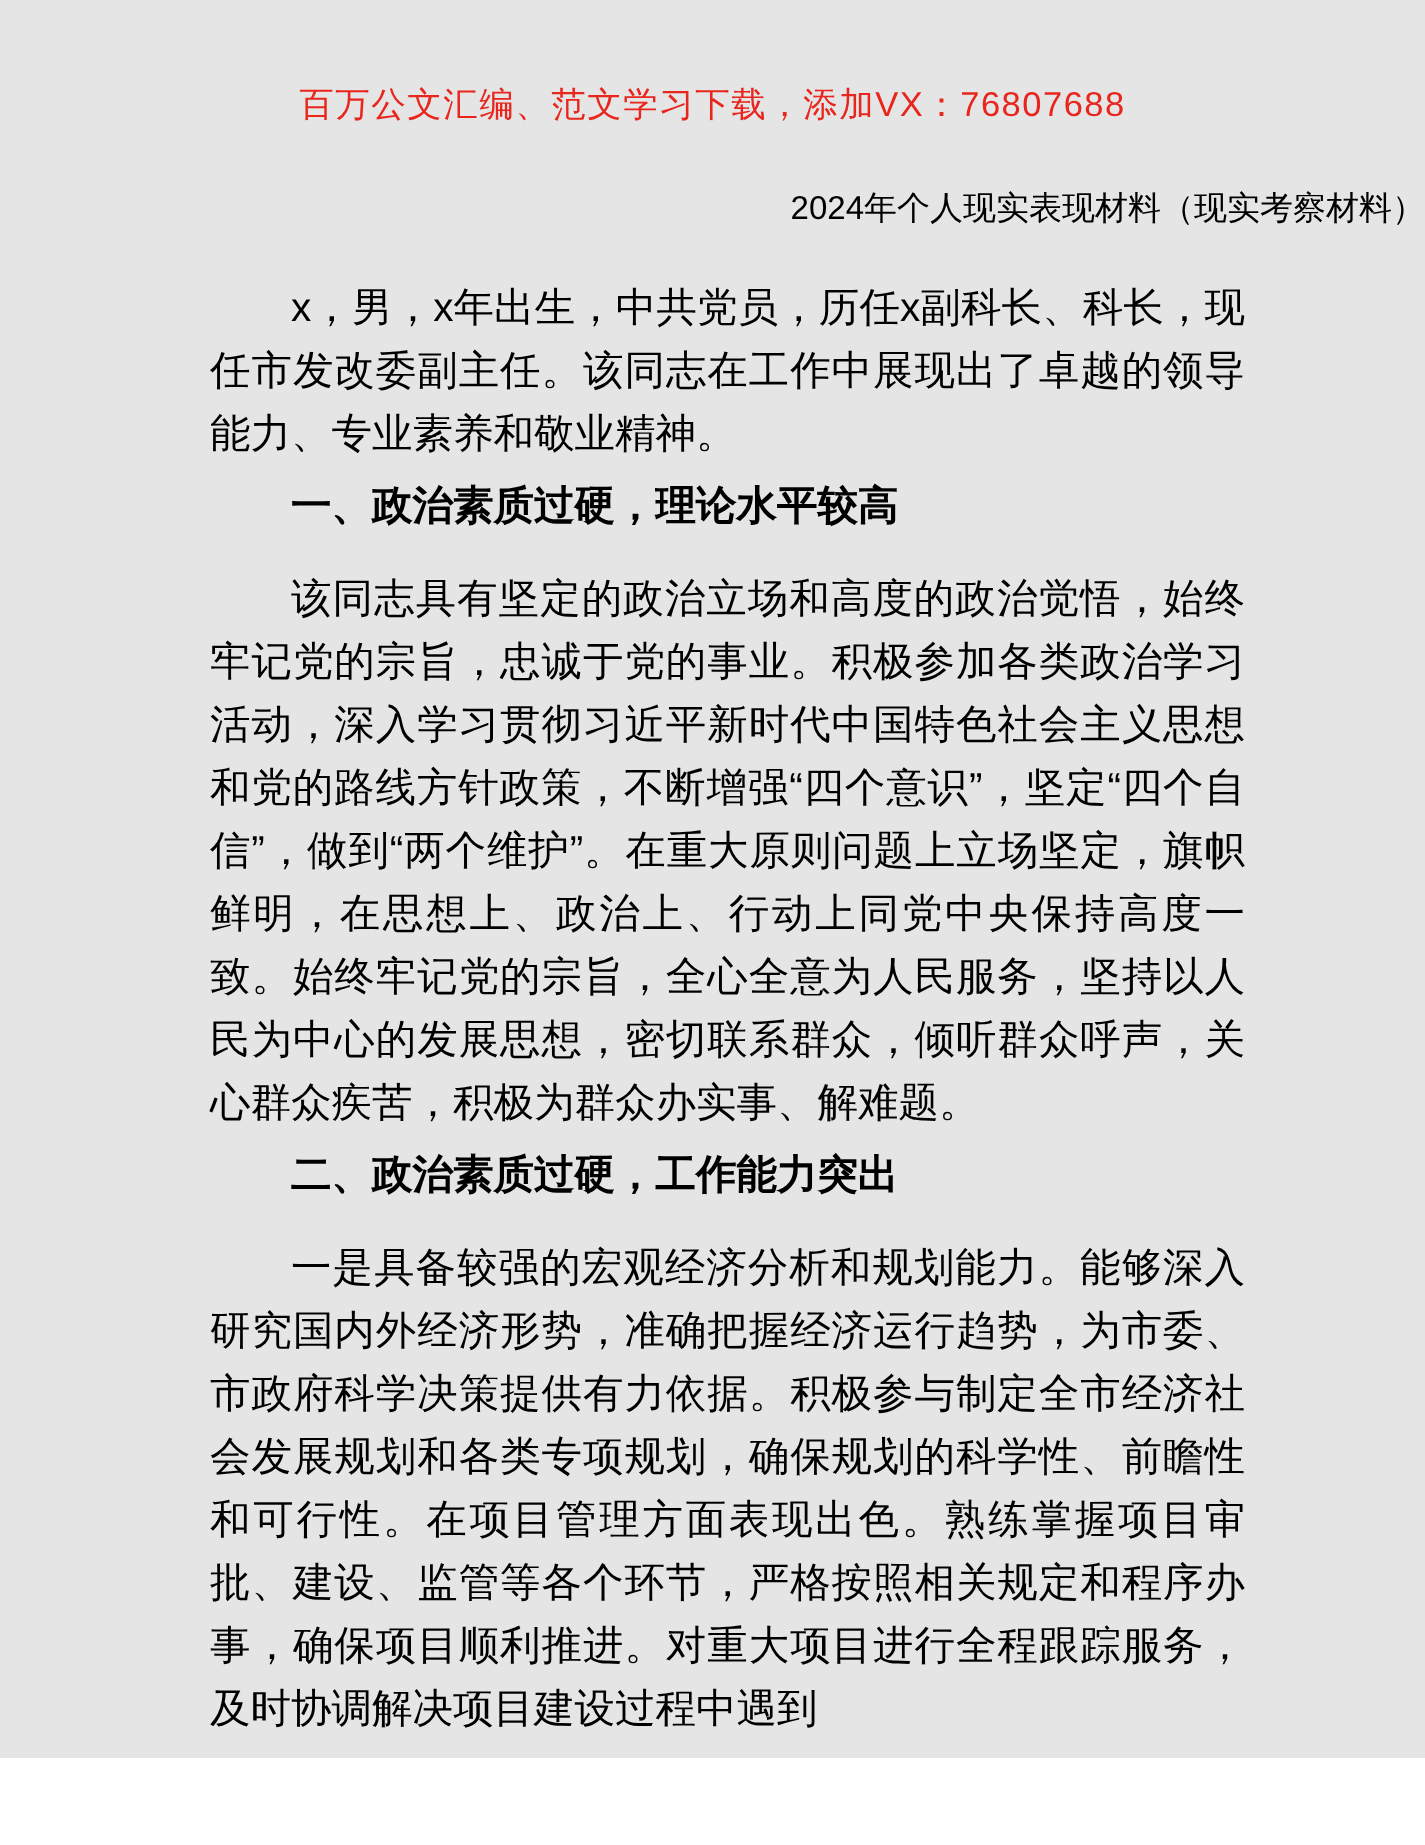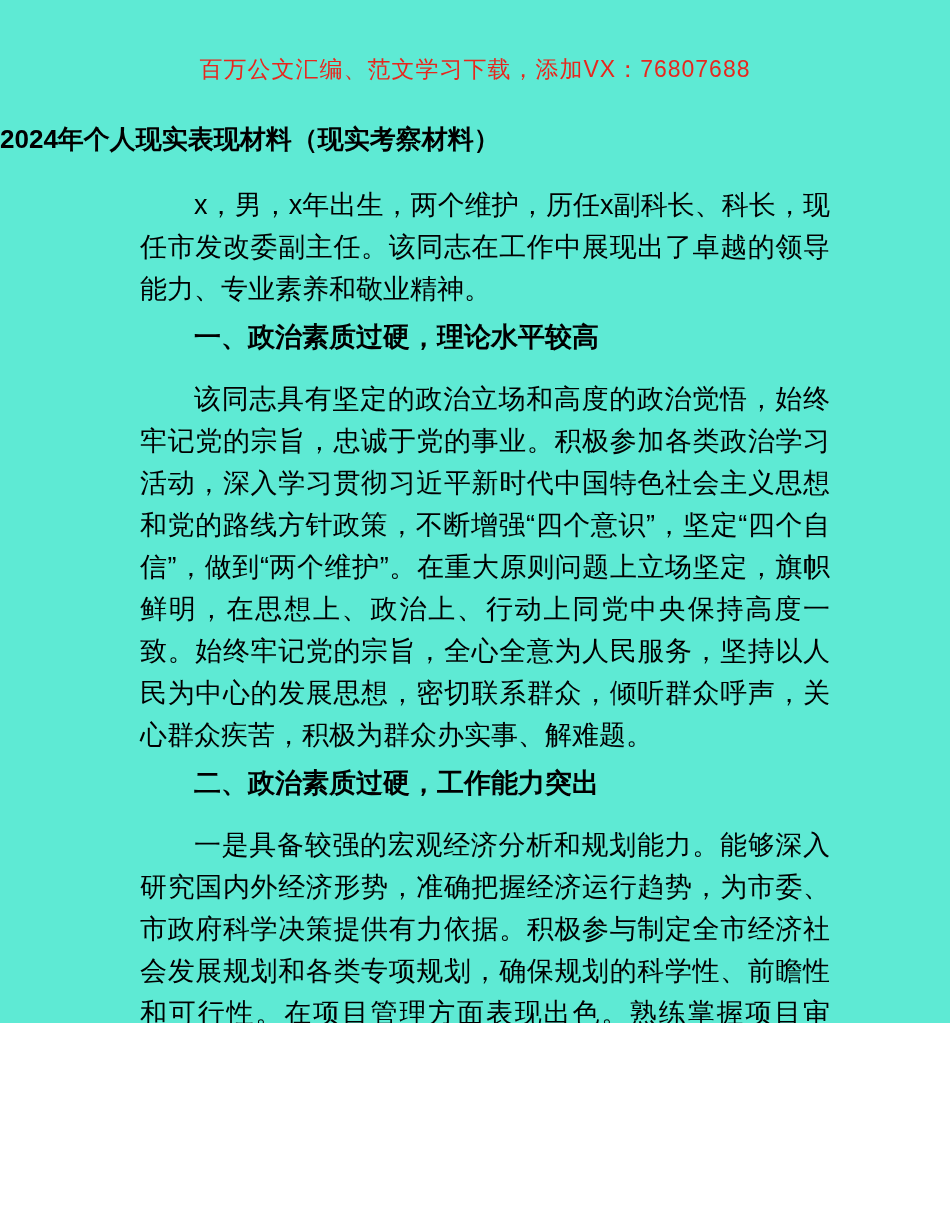--- a/index.html
+++ b/index.html
@@ -3,41 +3,41 @@
 <meta charset="utf-8">
 <style>
   html, body {
     margin: 0;
     padding: 0;
     background: #ffffff;
   }
   .page {
     position: relative;
     width: 950px;
-    height: 1023px;
+    height: 1172px;
     margin: 0 auto;
-    background: #5eead4;
+    background: #e5e5e5;
     overflow: hidden;
     font-family: "Liberation Sans", "DejaVu Sans", sans-serif;
     color: #000000;
   }
   .notice {
     padding-top: 54px;
     text-align: center;
     font-size: 23px;
     line-height: 30px;
     color: #e8261d;
     letter-spacing: 1px;
   }
   .doc-title {
     margin: 32px 0 0 0;
-    text-align: left;
-    font-size: 26px;
+    text-align: right;
+    font-size: 22px;
     line-height: 46px;
-    font-weight: 700;
+    font-weight: 400;
     color: #000000;
   }
   .content {
     margin: 22px 120px 0 140px;
     width: 690px;
     font-size: 27px;
     line-height: 42px;
     text-align: justify;
     text-justify: inter-ideograph;
     color: #000000;
@@ -56,21 +56,21 @@
 </style>
 </head>
 <body>
 
 <div class="page">
   <div class="notice">百万公文汇编、范文学习下载，添加VX：76807688</div>
 
   <h1 class="doc-title">2024年个人现实表现材料（现实考察材料）</h1>
 
   <div class="content">
-    <p class="para">x，男，x年出生，两个维护，历任x副科长、科长，现任市发改委副主任。该同志在工作中展现出了卓越的领导能力、专业素养和敬业精神。</p>
+    <p class="para">x，男，x年出生，中共党员，历任x副科长、科长，现任市发改委副主任。该同志在工作中展现出了卓越的领导能力、专业素养和敬业精神。</p>
 
     <p class="heading">一、政治素质过硬，理论水平较高</p>
 
     <p class="para">该同志具有坚定的政治立场和高度的政治觉悟，始终牢记党的宗旨，忠诚于党的事业。积极参加各类政治学习活动，深入学习贯彻习近平新时代中国特色社会主义思想和党的路线方针政策，不断增强“四个意识”，坚定“四个自信”，做到“两个维护”。在重大原则问题上立场坚定，旗帜鲜明，在思想上、政治上、行动上同党中央保持高度一致。始终牢记党的宗旨，全心全意为人民服务，坚持以人民为中心的发展思想，密切联系群众，倾听群众呼声，关心群众疾苦，积极为群众办实事、解难题。</p>
 
     <p class="heading">二、政治素质过硬，工作能力突出</p>
 
     <p class="para">一是具备较强的宏观经济分析和规划能力。能够深入研究国内外经济形势，准确把握经济运行趋势，为市委、市政府科学决策提供有力依据。积极参与制定全市经济社会发展规划和各类专项规划，确保规划的科学性、前瞻性和可行性。在项目管理方面表现出色。熟练掌握项目审批、建设、监管等各个环节，严格按照相关规定和程序办事，确保项目顺利推进。对重大项目进行全程跟踪服务，及时协调解决项目建设过程中遇到</p>
   </div>
 </div>

